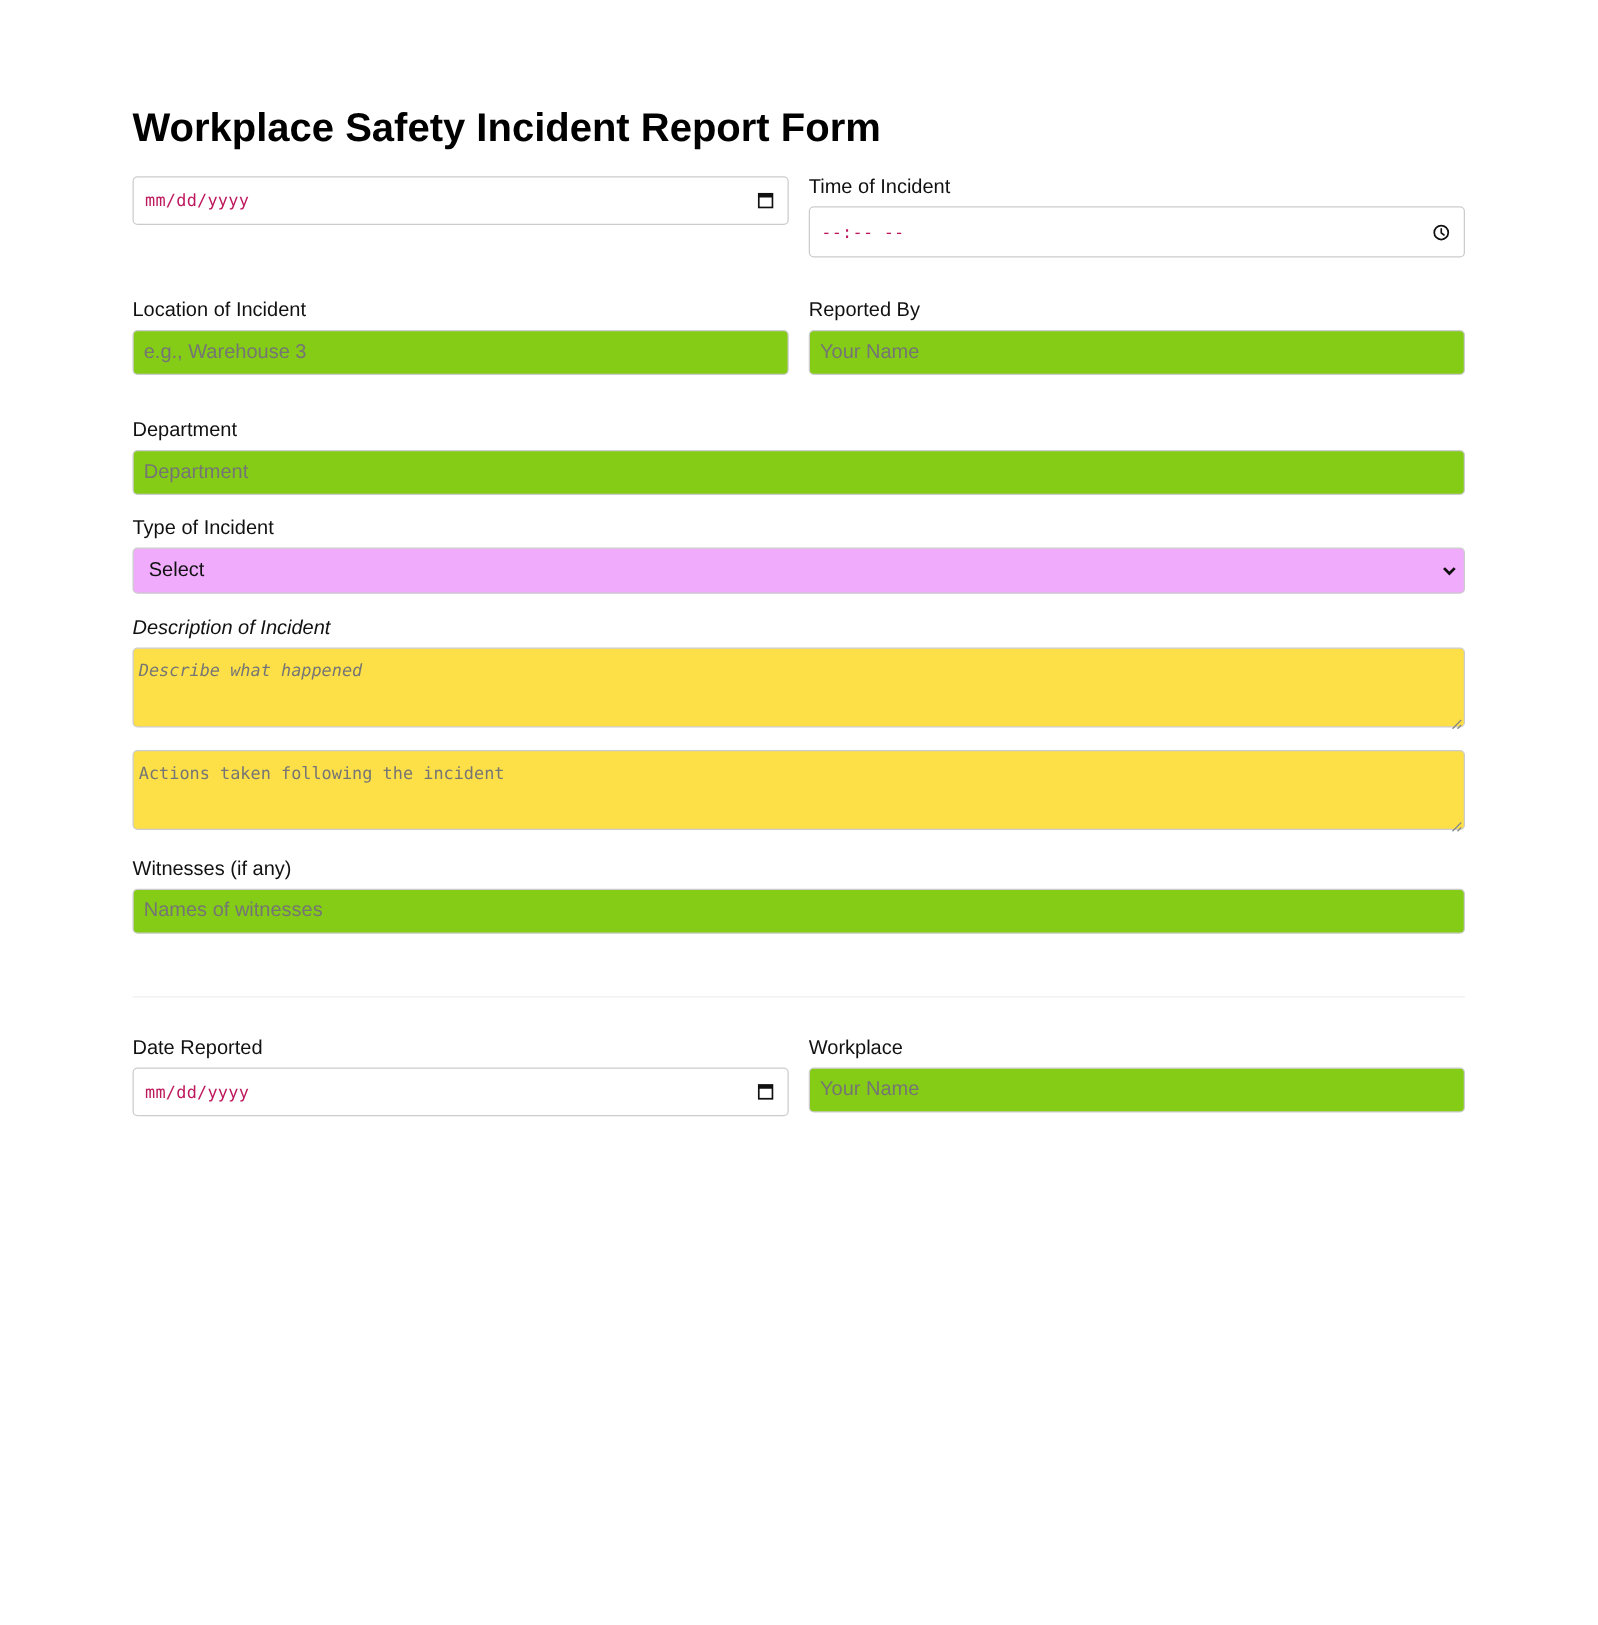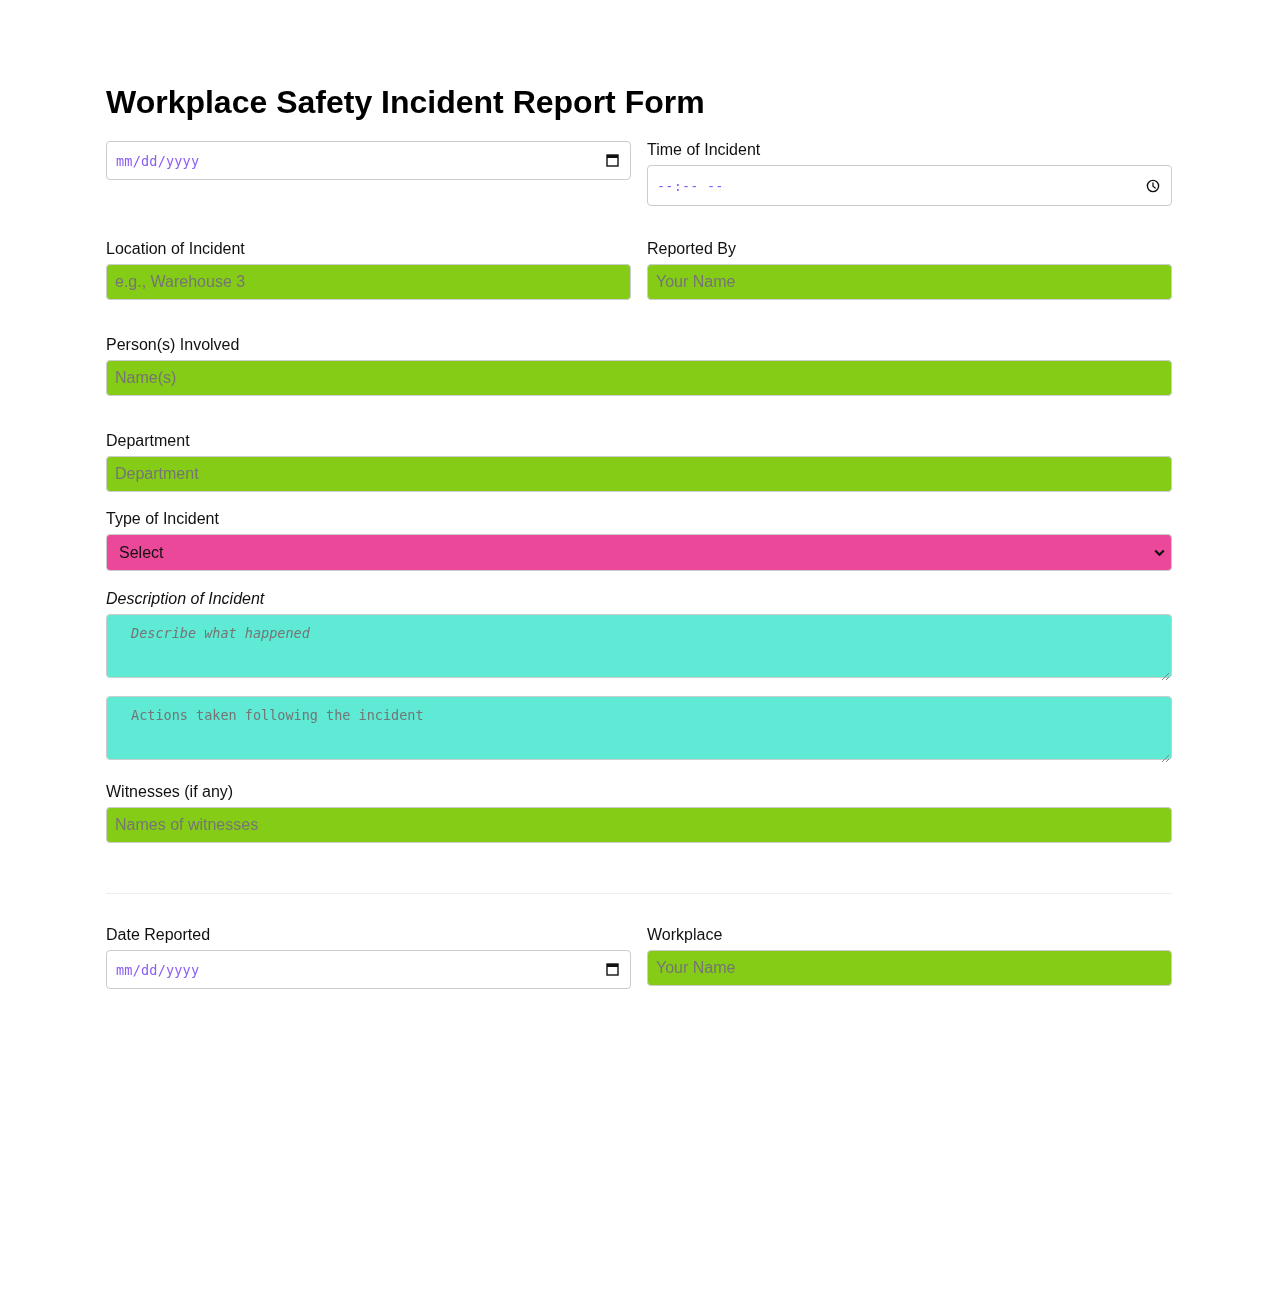--- a/index.html
+++ b/index.html
@@ -65,42 +65,42 @@
       display: flex;
       align-items: center;
       padding: 0 9px;
       cursor: text;
     }
     .date-box { height: 39px; }
     .time-box { height: 41px; }
     .mono-text {
       font-family: "DejaVu Sans Mono", "Liberation Mono", monospace;
       font-size: 13.5px;
-      color: #8b5cf6;
+      color: #be185d;
       letter-spacing: 0.2px;
     }
     .picker-icon {
       position: absolute;
       right: 11px;
       top: 50%;
       transform: translateY(-50%);
       width: 14px;
       height: 14px;
       display: flex;
       align-items: center;
       justify-content: center;
       cursor: pointer;
     }
     .select {
       position: relative;
       width: 100%;
       height: 37px;
       border: 1px solid #cccccc;
       border-radius: 4px;
-      background: #ec4899;
+      background: #f0abfc;
       display: flex;
       align-items: center;
       padding: 0 12px;
       font-size: 16px;
       color: #111111;
       cursor: pointer;
     }
     .select .chev {
       position: absolute;
       right: 6px;
@@ -111,22 +111,22 @@
       display: flex;
       align-items: center;
       justify-content: center;
     }
     .textarea {
       position: relative;
       width: 100%;
       height: 64px;
       border: 1px solid #cccccc;
       border-radius: 4px;
-      background: #5eead4;
-      padding: 8px 24px;
+      background: #fde047;
+      padding: 8px 4px;
       cursor: text;
     }
     .textarea .ph {
       font-family: "DejaVu Sans Mono", "Liberation Mono", monospace;
       font-size: 13.5px;
       color: #757575;
       line-height: 20px;
     }
     .textarea .grip {
       position: absolute;
@@ -180,24 +180,20 @@
     <div class="col field">
       <label>Location of Incident</label>
       <input class="input" type="text" placeholder="e.g., Warehouse 3" style="">
     </div>
     <div class="col field">
       <label>Reported By</label>
       <input class="input" type="text" placeholder="Your Name" style="">
     </div>
   </div>
 
-  <div class="field" style="margin-top:36px;">
-    <label>Person(s) Involved</label>
-    <input class="input" type="text" placeholder="Name(s)" style="">
-  </div>
 
   <div class="field" style="margin-top:36px;">
     <label>Department</label>
     <input class="input" type="text" placeholder="Department" style="">
   </div>
 
   <div class="field" style="margin-top:18px;">
     <label>Type of Incident</label>
     <div class="select">
       <span>Select</span>

